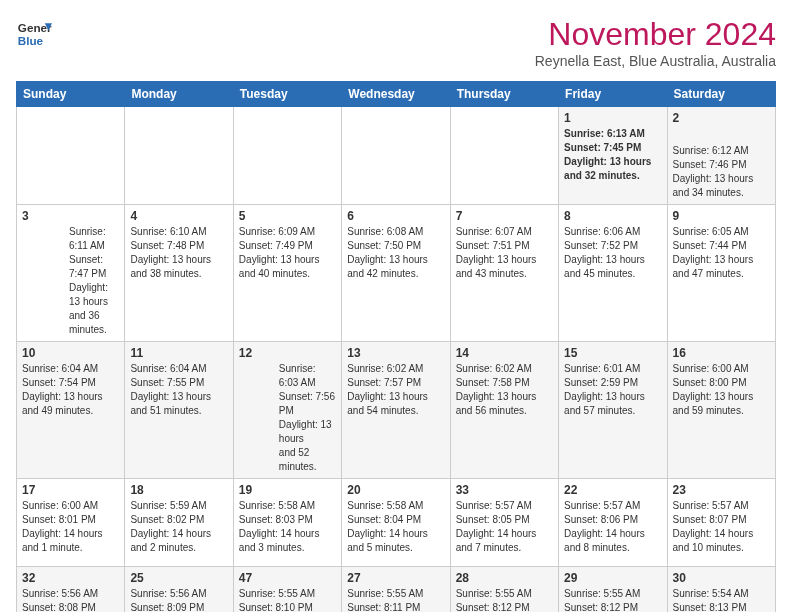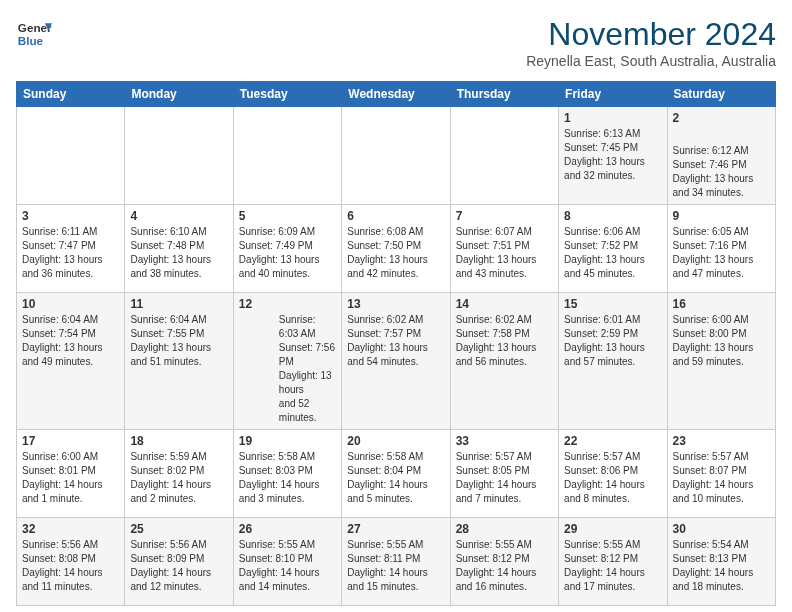--- a/index.html
+++ b/index.html
@@ -24,21 +24,21 @@
     .logo-icon {
       width: 36px;
       height: 36px;
     }
     .title-block {
       text-align: right;
     }
     .month-title {
       font-size: 32px;
       font-weight: normal;
-      color: #0c4a6e;
+      color: #be185d;
     }
     .location {
       font-size: 14px;
       color: #555;
     }
     table {
       width: 100%;
       border-collapse: collapse;
       table-layout: fixed;
       border-radius: 7px;
@@ -88,21 +88,21 @@
 <div class="header">
   <div class="logo">
     <svg class="logo-icon" viewBox="0 0 40 40">
       <text x="2" y="18" font-size="13" font-weight="bold" fill="#333" font-family="Arial">General</text>
       <text x="2" y="32" font-size="13" font-weight="bold" fill="#2a6db5" font-family="Arial">Blue</text>
       <polygon points="32,8 40,8 36,16" fill="#2a6db5"></polygon>
     </svg>
   </div>
   <div class="title-block">
     <div class="month-title">November 2024</div>
-    <div class="location">Reynella East, South Australia, Australia</div>
+    <div class="location">Reynella East, Blue Australia, Australia</div>
   </div>
 </div>
 
 <table>
   <thead>
     <tr>
     <th>Sunday</th>
         <th>Monday</th>
         <th>Tuesday</th>
         <th>Wednesday</th>
@@ -113,37 +113,37 @@
   </thead>
   <tbody id="calendar-body">
   <tr>
         <td class="empty-cell"></td>
         <td class="empty-cell"></td>
         <td class="empty-cell"></td>
         <td class="empty-cell"></td>
         <td class="empty-cell"></td>
         <td>
           <span class="day-number">1</span>
-          <div class="day-info" style="white-space: pre-line;">Sunrise: 6:13 AM
+          <div class="day-info" style="white-space: pre-line; font-weight: bold;">Sunrise: 6:13 AM
 Sunset: 7:45 PM
 Daylight: 13 hours
 and 32 minutes.</div>
         </td>
         <td>
           <span class="day-number">2</span>
           <div class="day-info" style="white-space: pre-line; margin-top: 19px;">Sunrise: 6:12 AM
 Sunset: 7:46 PM
 Daylight: 13 hours
 and 34 minutes.</div>
         </td>
       </tr>
       <tr>
         <td>
           <span class="day-number">3</span>
-          <div class="day-info" style="white-space: pre-line;">Sunrise: 6:11 AM
+          <div class="day-info" style="white-space: pre-line; margin-left: 47px;">Sunrise: 6:11 AM
 Sunset: 7:47 PM
 Daylight: 13 hours
 and 36 minutes.</div>
         </td>
         <td>
           <span class="day-number">4</span>
           <div class="day-info" style="white-space: pre-line;">Sunrise: 6:10 AM
 Sunset: 7:48 PM
 Daylight: 13 hours
 and 38 minutes.</div>
@@ -172,21 +172,21 @@
         <td>
           <span class="day-number">8</span>
           <div class="day-info" style="white-space: pre-line;">Sunrise: 6:06 AM
 Sunset: 7:52 PM
 Daylight: 13 hours
 and 45 minutes.</div>
         </td>
         <td>
           <span class="day-number">9</span>
           <div class="day-info" style="white-space: pre-line;">Sunrise: 6:05 AM
-Sunset: 7:16 PM
+Sunset: 7:44 PM
 Daylight: 13 hours
 and 47 minutes.</div>
         </td>
       </tr>
       <tr>
         <td>
           <span class="day-number">10</span>
           <div class="day-info" style="white-space: pre-line;">Sunrise: 6:04 AM
 Sunset: 7:54 PM
 Daylight: 13 hours
@@ -295,21 +295,21 @@
 and 11 minutes.</div>
         </td>
         <td>
           <span class="day-number">25</span>
           <div class="day-info" style="white-space: pre-line;">Sunrise: 5:56 AM
 Sunset: 8:09 PM
 Daylight: 14 hours
 and 12 minutes.</div>
         </td>
         <td>
-          <span class="day-number">26</span>
+          <span class="day-number">47</span>
           <div class="day-info" style="white-space: pre-line;">Sunrise: 5:55 AM
 Sunset: 8:10 PM
 Daylight: 14 hours
 and 14 minutes.</div>
         </td>
         <td>
           <span class="day-number">27</span>
           <div class="day-info" style="white-space: pre-line;">Sunrise: 5:55 AM
 Sunset: 8:11 PM
 Daylight: 14 hours

